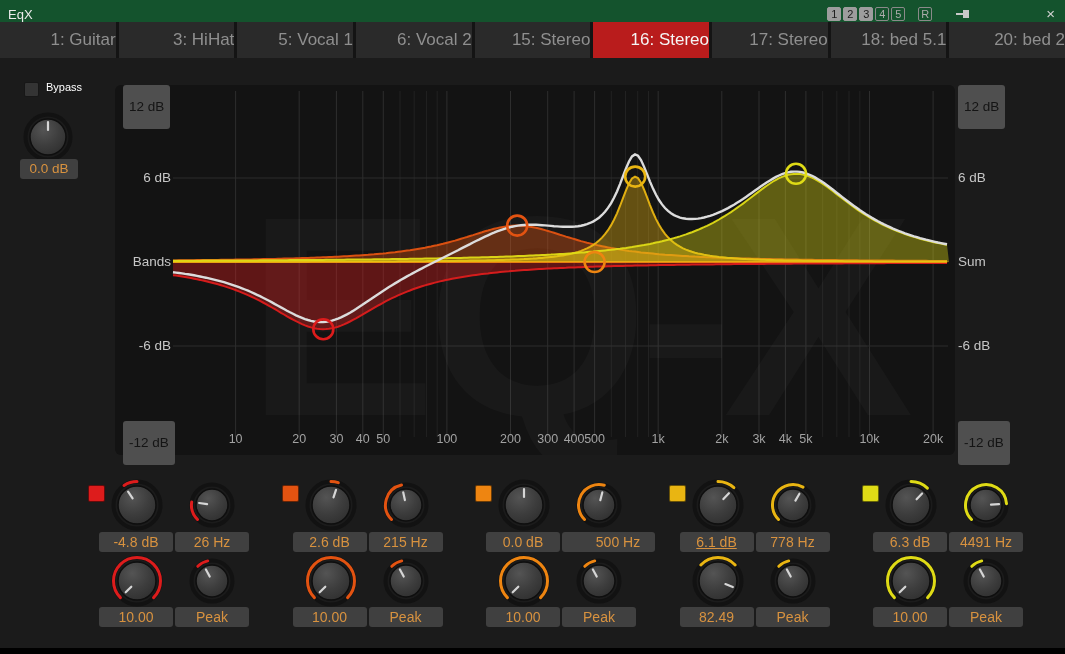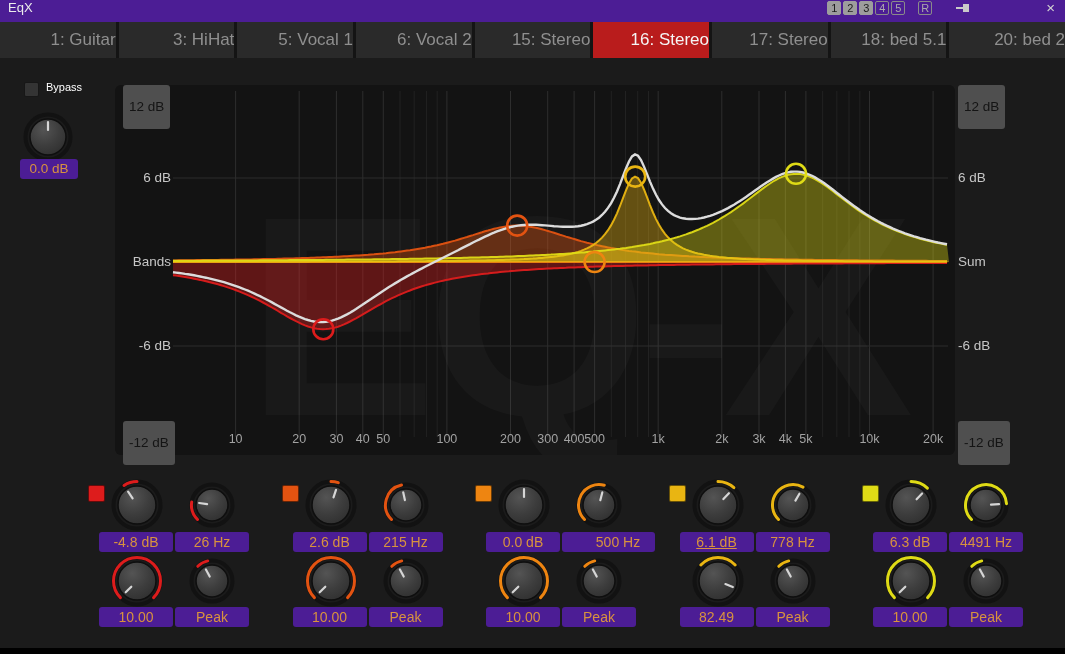--- a/index.html
+++ b/index.html
@@ -1,20 +1,20 @@
 <!DOCTYPE html>
 <html><head>
 <meta charset="utf-8">
 <style>
   html,body{margin:0;padding:0;background:#000;}
   #app{position:relative;width:1065px;height:654px;background:#1b1b1b;overflow:hidden;
        font-family:"Liberation Sans",sans-serif;-webkit-font-smoothing:antialiased;}
   
-  #titlebar{position:absolute;left:0;top:0;width:100%;height:22px;background:#4c1d95;
-            display:flex;align-items:flex-start;}
+  #titlebar{position:absolute;left:0;top:0;width:100%;height:22px;background:#14532d;
+            display:flex;align-items:flex-end;}
   #title{color:#ebebeb;font-size:13px;padding-left:8px;}
   #tb-right{margin-left:auto;display:flex;align-items:center;padding-right:10px;}
   .pbtn{width:14px;height:14px;margin-left:1px;border-radius:2px;font-size:11px;line-height:14px;
         text-align:center;box-sizing:border-box;cursor:default;}
   .pbtn.filled{background:#9d9d9d;color:#1c1c1c;border:1px solid #9d9d9d;line-height:12px;}
   .pbtn.hollow{background:transparent;color:#ababab;border:1px solid #8a8a8a;line-height:12px;}
   .tb-ico{margin-left:0;display:flex;align-items:center;justify-content:center;height:16px;}
   #menu-icon{margin-left:40px;width:14px;display:flex;flex-direction:column;justify-content:center;gap:2px;}
   #menu-icon div{height:2px;background:#c9c9c9;}
   #close-icon{margin-left:22px;color:#d2d2d2;font-size:15px;line-height:14px;}
@@ -29,21 +29,21 @@
   #graph-panel{position:absolute;left:115px;top:85px;width:840px;height:370px;background:#131313;border-radius:6px;}
   #graph-svg{position:absolute;left:0;top:0;}
   .axlabel{position:absolute;color:#c6c6c6;font-size:13.5px;height:18px;line-height:18px;}
   .axlabel.plain-l{left:4px;width:52px;text-align:right;}
   .dbbox{background:#4f4f4f;color:#141414;border-radius:3px;padding:13px 6px;display:inline-block;}
   .raxis{position:absolute;left:958px;color:#c6c6c6;font-size:13.5px;height:18px;line-height:18px;}
   
   #bypass-box{position:absolute;left:24px;top:82px;width:15px;height:15px;background:#343434;
               border:1px solid #171717;border-radius:2px;box-sizing:border-box;}
   #bypass-label{position:absolute;left:46px;top:81px;color:#ffffff;font-size:11px;}
-  .valbox{position:absolute;height:20px;background:#4c1d95;border-radius:3px;color:#d8923f;
+  .valbox{position:absolute;height:20px;background:#404040;border-radius:3px;color:#d8923f;
           font-size:14px;line-height:20px;text-align:center;}
   .band-group{position:absolute;top:470px;width:190px;height:175px;}
   .enable-sq{position:absolute;left:0;top:15px;width:17px;height:17px;border-radius:2px;
              border:1px solid rgba(0,0,0,.55);box-sizing:border-box;}
   #bottom-strip{position:absolute;left:0;bottom:0;width:100%;height:6px;background:#000;}
 </style>
 </head>
 <body>
 
 <svg width="0" height="0" style="position:absolute">

